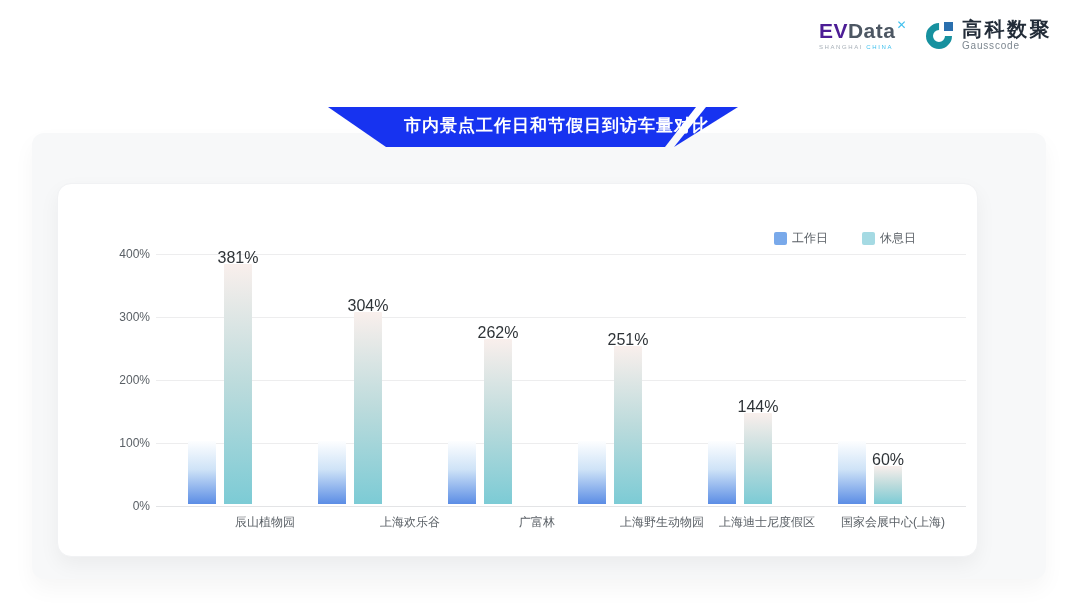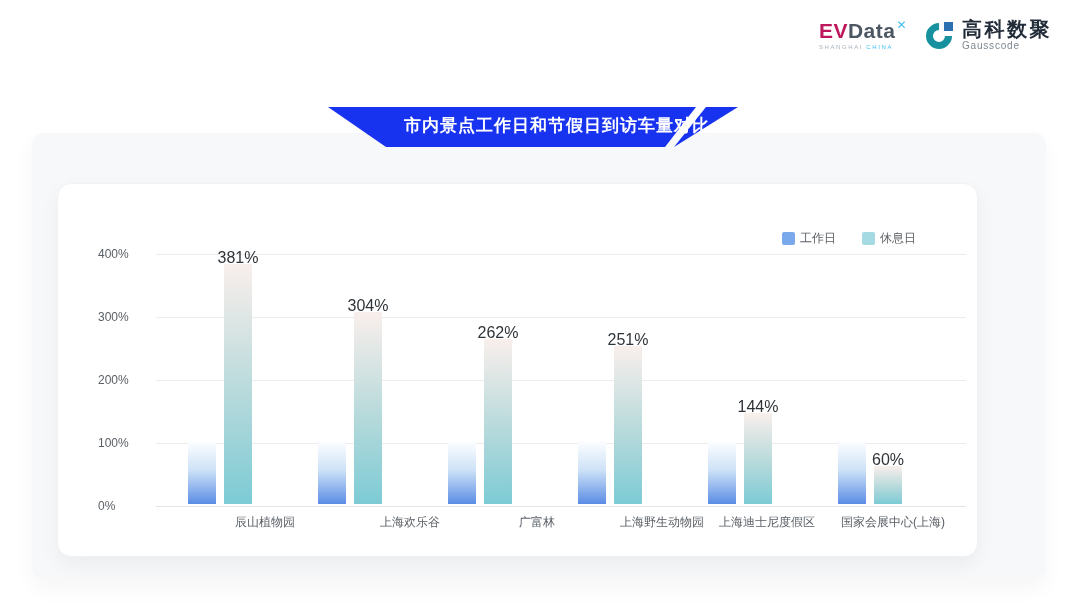--- a/index.html
+++ b/index.html
@@ -4,21 +4,21 @@
 <style>
   * { margin: 0; padding: 0; box-sizing: border-box; }
   html, body { width: 1080px; height: 608px; background: #ffffff; overflow: hidden;
     font-family: "Liberation Sans", "DejaVu Sans", sans-serif; }
   .stage { position: relative; width: 1080px; height: 608px; }
 
   
   .logos { position: absolute; top: 18px; right: 28px; display: flex; align-items: center; gap: 18px; }
   .evdata { display: flex; flex-direction: column; line-height: 1; }
   .ev-line { font-weight: bold; font-size: 21px; letter-spacing: 0.5px; }
-  .ev-line .ev { color: #be185d; }
+  .ev-line .ev { color: #4c1d95; }
   .ev-line .dta { color: #4d5763; }
   .ev-line .sup { color: #41c0ee; font-size: 12px; vertical-align: 9px; margin-left: 1px; }
   .ev-sub { font-size: 6px; letter-spacing: 1.6px; margin-top: 3px; }
   .ev-sub .sub-l { color: #a8b0b8; }
   .ev-sub .sub-r { color: #41c0ee; }
   .gauss { display: flex; align-items: center; gap: 7px; }
   .gauss-icon { position: relative; width: 30px; height: 30px; }
   .gauss-ring { position: absolute; left: 1px; top: 3px; width: 26px; height: 26px;
     border: 7px solid #17919f; border-radius: 50%; border-right-color: transparent;
     transform: rotate(-45deg); }
@@ -35,27 +35,27 @@
   
   .panel { position: absolute; left: 32px; top: 133px; width: 1014px; height: 446px;
     background: #f7f8f9; border-radius: 12px; box-shadow: 0 10px 22px rgba(0,0,0,0.04); }
   .card { position: absolute; left: 57px; top: 183px; width: 921px; height: 374px;
     background: #ffffff; border: 1px solid #f1f2f4; border-radius: 14px;
     box-shadow: 0 8px 20px rgba(0,0,0,0.05); z-index: 2; }
 
   
   .gridline { position: absolute; height: 1px; background: #ededee; }
   .axisline  { position: absolute; height: 1px; background: #e3e4e6; }
-  .ytick { position: absolute; width: 52px; text-align: left; font-size: 12px; color: #5a6066;
+  .ytick { position: absolute; width: 52px; text-align: right; font-size: 12px; color: #5a6066;
     transform: translateY(-50%); }
   .catlabel { position: absolute; width: 150px; text-align: right; font-size: 12px; color: #5a6066; }
   .bar { position: absolute; width: 28px; border-radius: 1px 1px 0 0; }
   .vallabel { position: absolute; width: 64px; text-align: center; font-size: 16px;
     color: #2f3438; font-weight: 500; }
-  .legend { position: absolute; top: 46px; right: 61px; display: flex; gap: 26px; align-items: flex-start; }
+  .legend { position: absolute; top: 46px; right: 61px; display: flex; gap: 34px; align-items: flex-start; }
   .legend-item { display: flex; align-items: center; gap: 5px; cursor: pointer; }
   .legend-swatch { width: 13px; height: 13px; border-radius: 2px; }
   .legend-label { font-size: 12px; color: #5a6066; }
 </style>
 </head>
 <body>
 
 <div class="stage">
 
   <div class="logos">

